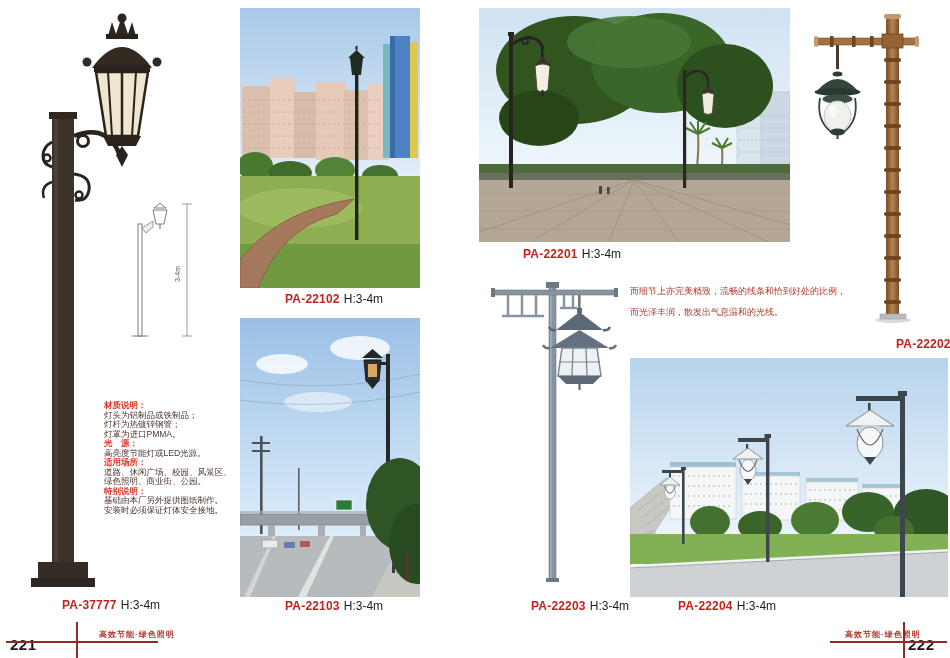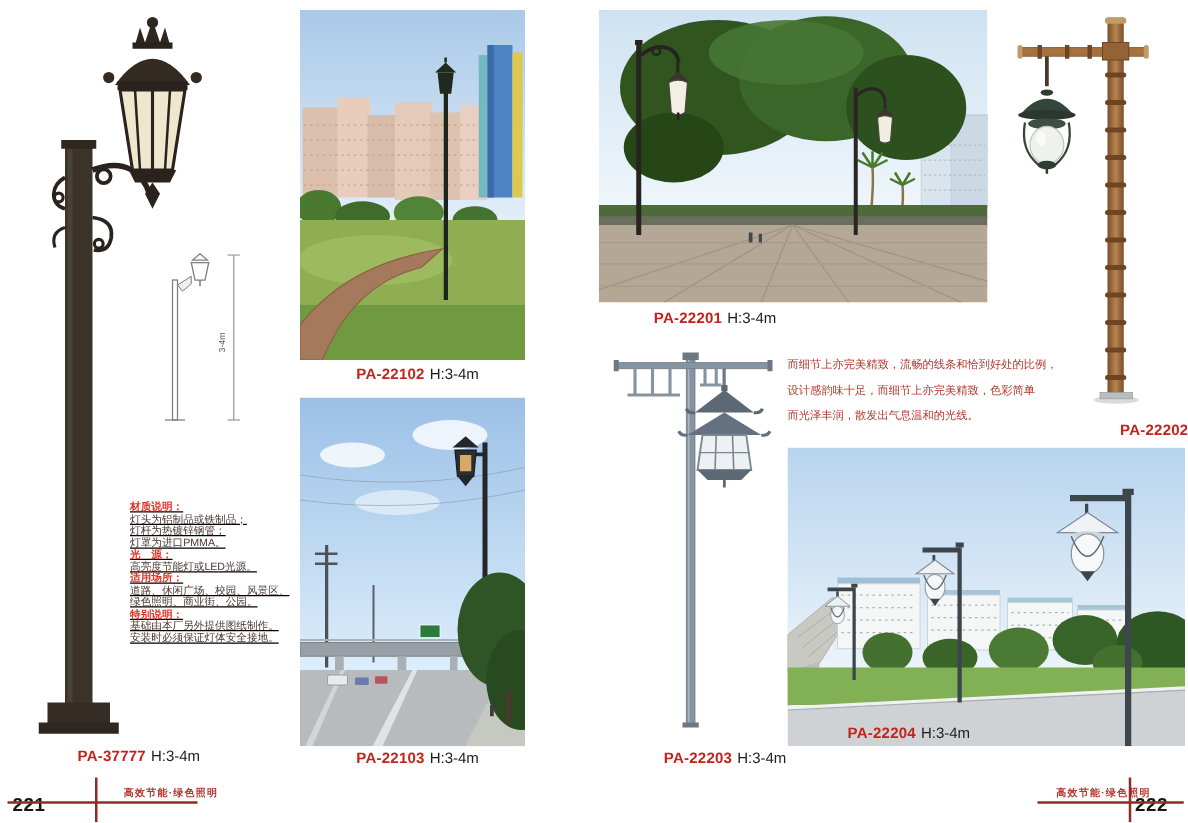--- a/index.html
+++ b/index.html
@@ -3,21 +3,21 @@
 <meta charset="utf-8">
 <style>
   html,body{margin:0;padding:0;background:#ffffff;}
   .page{position:relative;width:950px;height:658px;background:#ffffff;overflow:hidden;
         font-family:"Liberation Sans","DejaVu Sans",sans-serif;}
   .art,.photo{position:absolute;}
   .art svg,.photo svg{display:block;}
   .plabel{position:absolute;font-size:12px;white-space:nowrap;padding-left:44px;}
   .pcode{color:#c3231c;font-weight:bold;letter-spacing:.2px;}
   .pheight{color:#1c1c1c;margin-left:4px;}
-  .spec{position:absolute;left:104px;top:401px;width:146px;font-size:8.5px;line-height:9.5px;text-decoration:underline;}
+  .spec{position:absolute;left:104px;top:401px;width:146px;font-size:8.5px;line-height:9.5px;}
   .spec-h{color:#e03424;font-weight:bold;}
   .spec-l{color:#4a3430;}
   .desc{position:absolute;left:630px;top:281px;width:220px;font-size:9px;line-height:20.5px;
         color:#b2372c;white-space:nowrap;}
   .fline{position:absolute;background:#942a23;}
   .fnum{position:absolute;font-size:15px;font-weight:bold;color:#161616;letter-spacing:.5px;margin-top:12px;}
   .fslogan{position:absolute;font-size:8px;font-weight:bold;color:#b2372c;letter-spacing:1px;white-space:nowrap;margin-left:15px;}
 </style>
 </head>
 <body>
@@ -291,21 +291,20 @@
           <rect x="128" y="179" width="2.6" height="7"></rect>
       </g>
     </svg>
   </div>
   <div class="plabel" style="left:479px;top:247px">
     <span class="pcode">PA-22201</span><span class="pheight">H:3-4m</span>
   </div>
 
   <div class="desc">
     <div>而细节上亦完美精致，流畅的线条和恰到好处的比例，</div>
-    <div>设计感韵味十足，而细节上亦完美精致，色彩简单</div>
     <div>而光泽丰润，散发出气息温和的光线。</div>
   </div>
 
   <div class="art" style="left:478px;top:260px;width:150px;height:337px">
     <svg width="150" height="337" viewBox="0 0 150 337">
       <g>
         <rect x="68" y="22" width="13" height="6" fill="#6d7884"></rect>
         <rect x="71" y="28" width="7" height="292" fill="#8693a0" stroke="#6d7884" stroke-width="0.6"></rect>
         <line x1="73" y1="28" x2="73" y2="320" stroke="#aab4c0" stroke-width="1.2"></line>
         <rect x="68" y="318" width="13" height="4" fill="#6d7884"></rect>
@@ -427,21 +426,21 @@
         <rect x="226" y="38" width="46" height="5" fill="#3e464d"></rect>
         <rect x="238" y="45" width="2.6" height="9" fill="#3e464d"></rect>
         <polygon points="216,68 264,68 240,52" fill="#f0f3f5" stroke="#7e8890" stroke-width="1"></polygon>
         <ellipse cx="240" cy="70" rx="12" ry="3" fill="#cfd6da"></ellipse>
         <ellipse cx="240" cy="85" rx="13" ry="16" fill="#f6f8f9" stroke="#8a949c" stroke-width="1"></ellipse>
         <path d="M227,71 q13,32 26,0" fill="none" stroke="#5d666d" stroke-width="1.2"></path>
         <polygon points="234,99 246,99 240,107" fill="#3e464d"></polygon>
       </g>
     </svg>
   </div>
-  <div class="plabel" style="left:634px;top:579px">
+  <div class="plabel" style="left:634px;top:599px">
     <span class="pcode">PA-22204</span><span class="pheight">H:3-4m</span>
   </div>
 
   <div class="art" style="left:806px;top:8px;width:142px;height:326px">
     <svg width="142" height="326" viewBox="0 0 142 326">
       <defs>
         <linearGradient id="g5" x1="0" y1="0" x2="1" y2="0">
           <stop offset="0" stop-color="#7a4e28"></stop>
             <stop offset="0.5" stop-color="#b5854f"></stop>
             <stop offset="1" stop-color="#7a4e28"></stop>

